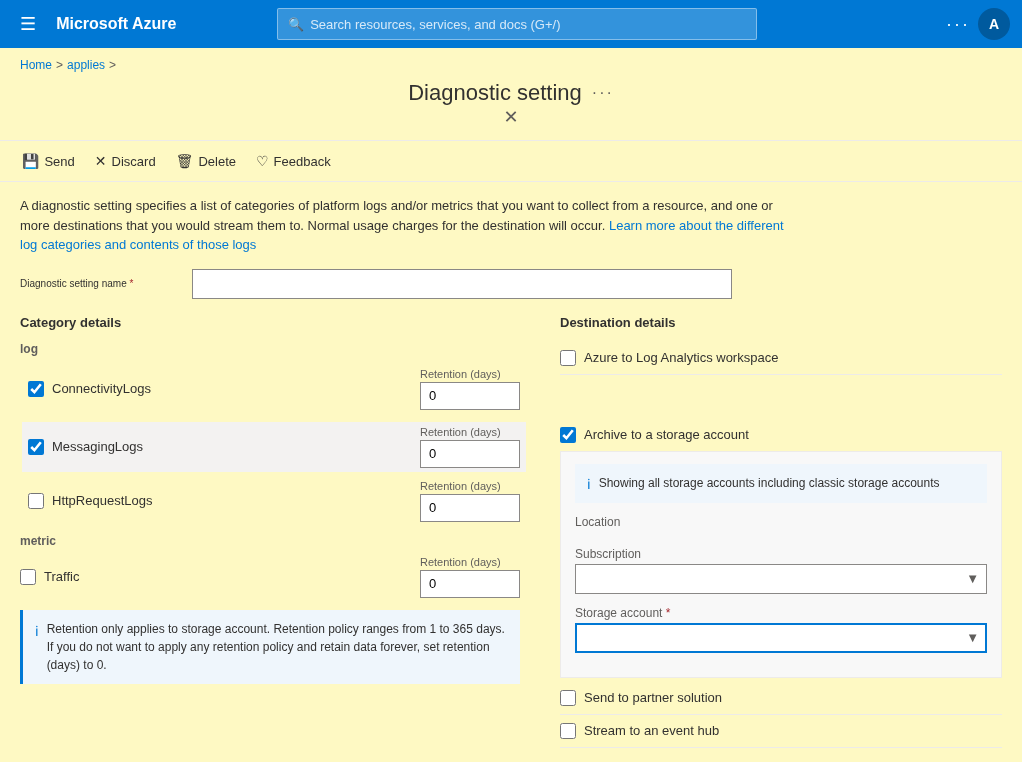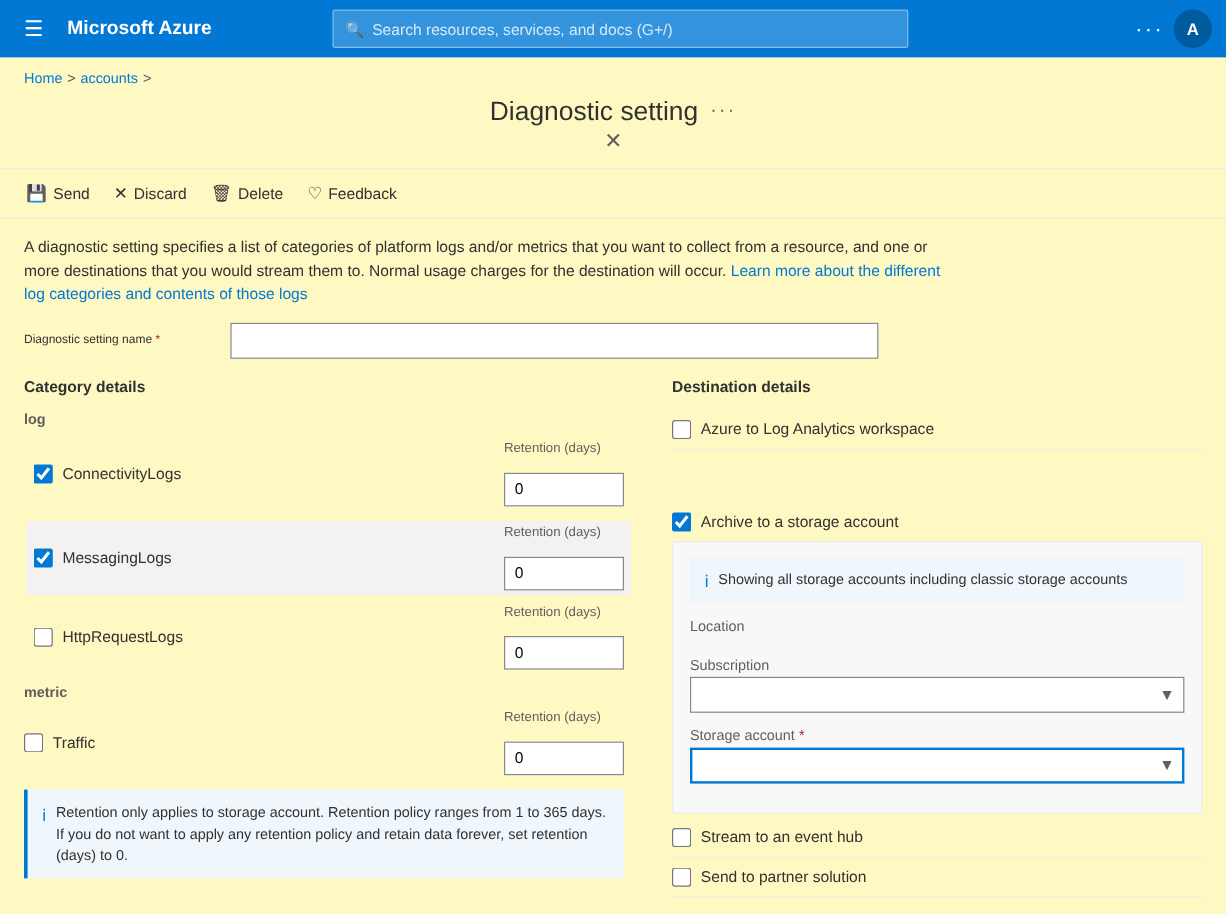--- a/index.html
+++ b/index.html
@@ -170,21 +170,21 @@
       min-width: 200px;
     }
     .checkbox-group input[type="checkbox"] {
       width: 16px; height: 16px; cursor: pointer; accent-color: #0078d4;
     }
     .checkbox-group label { font-size: 13px; color: #323130; cursor: pointer; }
 
     .retention-group {
       display: flex;
       flex-direction: column;
-      gap: 14px;
+      gap: 2px;
       margin-left: 8px;
     }
     .retention-label { font-size: 11px; color: #605e5c; }
     .retention-input {
       width: 100px;
       height: 28px;
       border: 1px solid #8a8886;
       padding: 0 8px;
       font-size: 13px;
     }
@@ -289,21 +289,21 @@
     <span class="nav-dots">···</span>
     <div class="avatar">A</div>
   </div>
 </div>
 
 <div class="main-container">
 
   <div class="breadcrumb">
     <a>Home</a>
     <span class="sep">&gt;</span>
-    <a>accounts</a>
+    <a>applies</a>
     <span class="sep">&gt;</span>
   </div>
 
   <div class="page-header">
     <div class="page-title-row">
       <h1 class="page-title">Diagnostic setting</h1>
       <span class="ellipsis-btn">···</span>
     </div>
     <span class="close-btn">✕</span>
   </div>
@@ -448,26 +448,26 @@
                   <option value=""></option>
                 </select>
                 <span class="dropdown-arrow">▼</span>
               </div>
             </div>
 
           </div>
         </div>
 
         <div class="dest-checkbox-row">
+          <input type="checkbox" id="partner" style="">
+          <label for="partner">Send to partner solution</label>
+        </div>
+
+        <div class="dest-checkbox-row">
           <input type="checkbox" id="event_hub" style="">
           <label for="event_hub">Stream to an event hub</label>
         </div>
 
-        <div class="dest-checkbox-row">
-          <input type="checkbox" id="partner" style="">
-          <label for="partner">Send to partner solution</label>
-        </div>
-
       </div>
     </div>
   </div>
 
 </div>
 
 </body></html>

